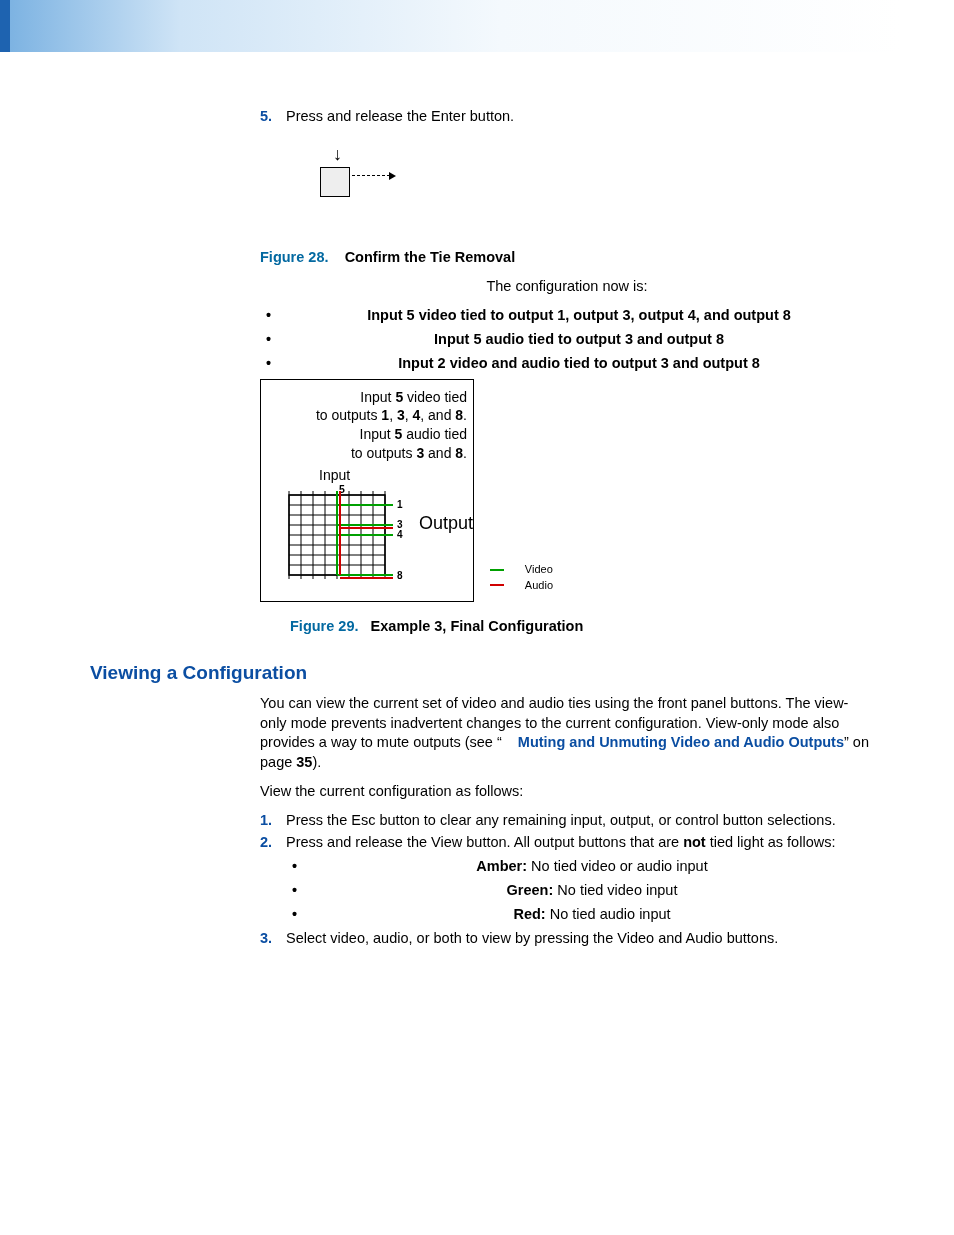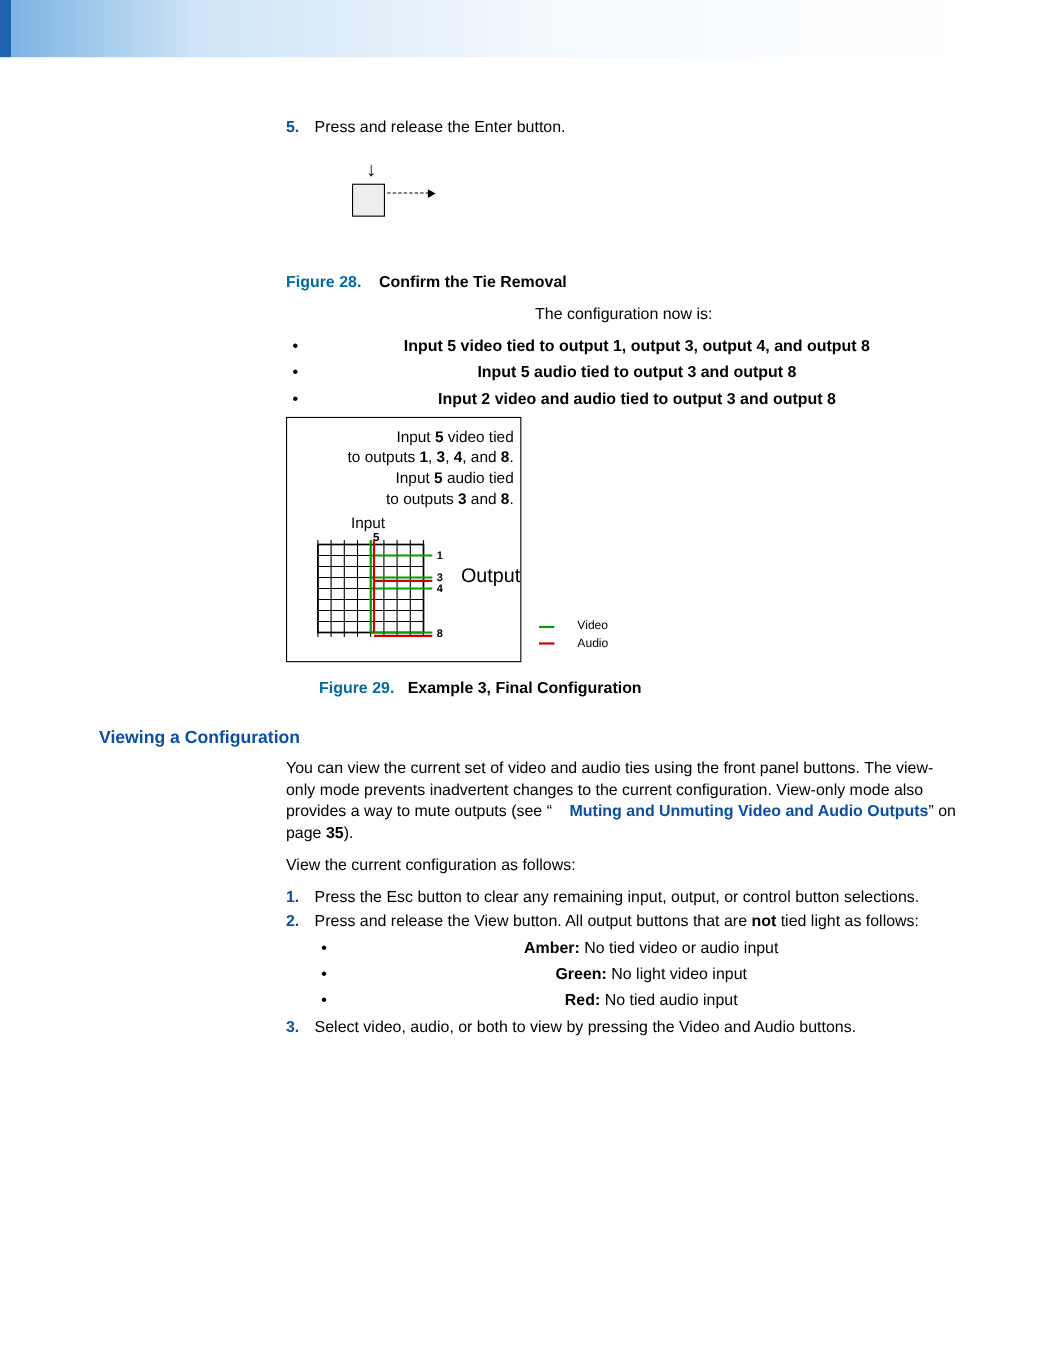--- a/index.html
+++ b/index.html
@@ -64,21 +64,21 @@
     font-weight: bold;
   }
   .bold { font-weight: bold; }
   .figcap { margin: 6px 0 12px 0; }
   .figcap .figno { color: #0369a1; font-weight: bold; }
   .figcap .figtitle { font-weight: bold; }
   .paragraph { margin: 6px 0 10px 0; line-height: 1.35; }
   .h2blue {
     color: #0b4ea2;
     font-weight: bold;
-    font-size: 16px;
+    font-size: 19px;
     margin: 28px 0 10px 0;
     font-family: Arial, Helvetica, sans-serif;
   }
   .link { color: #0b4ea2; font-weight: bold; padding-left: 16px; }
   .sublist { margin-left: 30px; }
 
   
   .btnfig { margin: 25px 0 40px 50px; position: relative; height: 60px; }
   .btnbox { width: 28px; height: 28px; border: 1px solid #000; background: #eee; position: absolute; left: 10px; top: 18px; }
   .downarrow { position: absolute; left: 23px; top: -4px; font-size: 18px; line-height: 1; }
@@ -241,21 +241,21 @@
         <span class="marker">1.</span>
         <span>Press the Esc button to clear any remaining input, output, or control button selections.</span>
       </li>
       <li>
         <span class="marker">2.</span>
         <span>
           <span>Press and release the View button. All output buttons that are </span><b>not</b><span> tied light as follows:</span>
         </span>
         <ul class="bul sublist">
           <li><b>Amber:</b><span> No tied video or audio input</span></li>
-          <li><b>Green:</b><span> No light video input</span></li>
+          <li><b>Green:</b><span> No tied video input</span></li>
           <li><b>Red:</b><span> No tied audio input</span></li>
         </ul>
       </li>
       <li>
         <span class="marker">3.</span>
         <span>Select video, audio, or both to view by pressing the Video and Audio buttons.</span>
       </li>
     </ol>
   </div>
 

